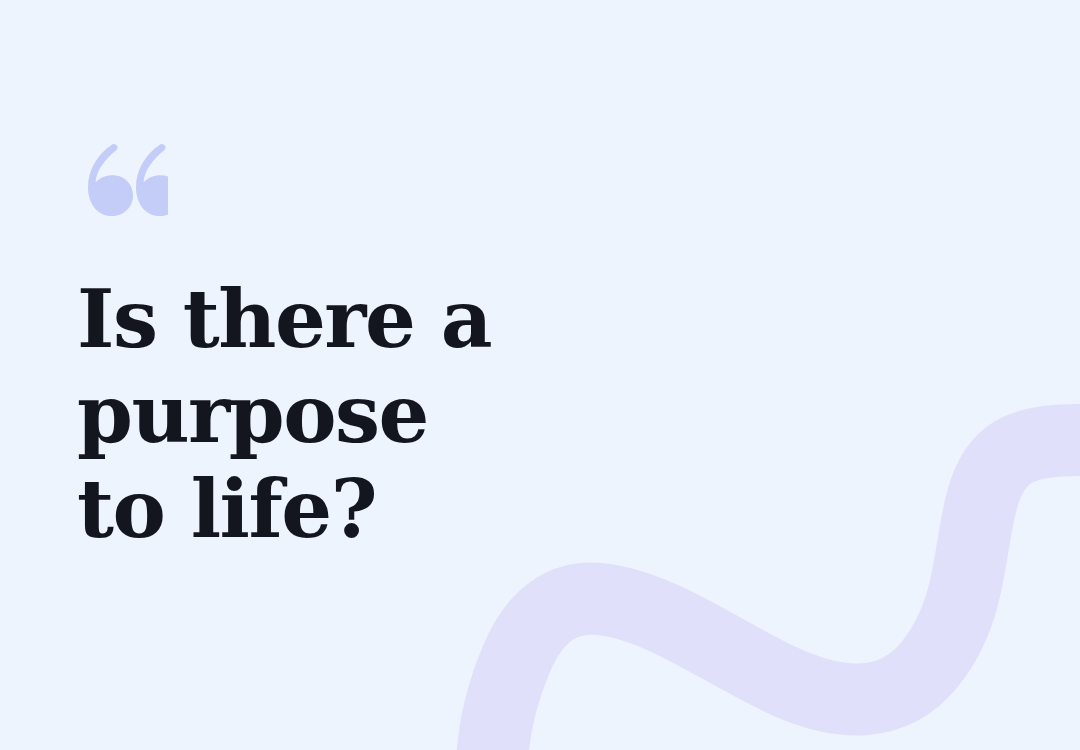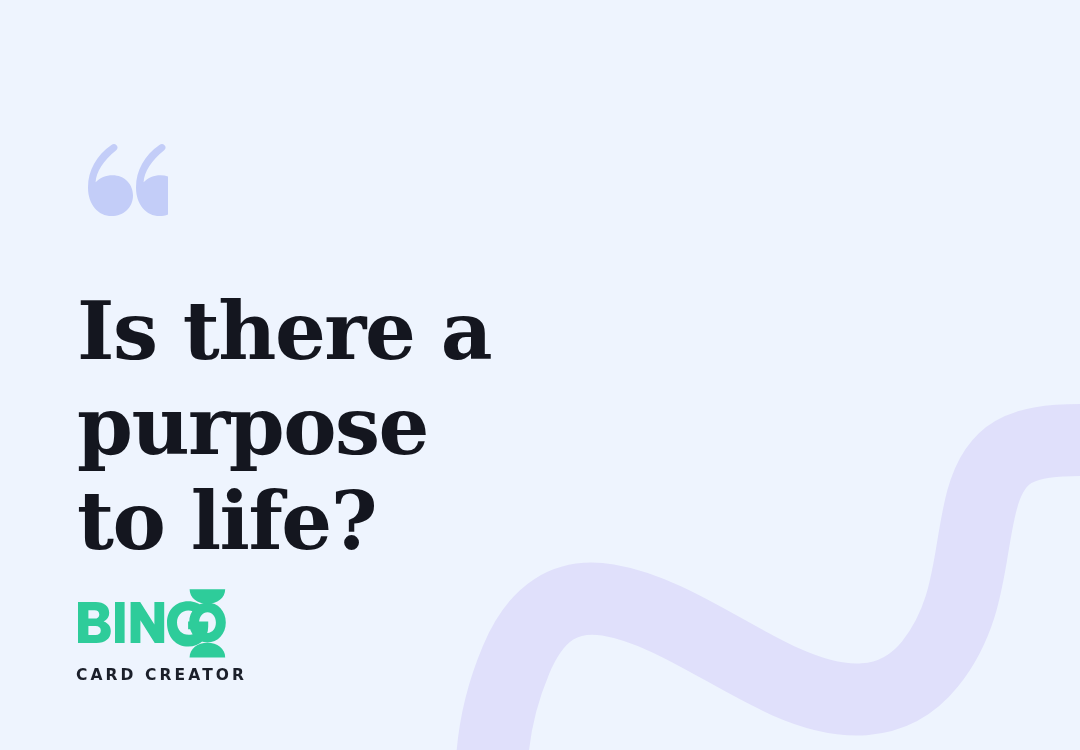--- a/index.html
+++ b/index.html
@@ -38,21 +38,21 @@
     left: 76px;
     top: 142px;
     width: 92px;
     height: 74px;
   }
 
   
   #headline {
     position: absolute;
     left: 77px;
-    top: 284px;
+    top: 272px;
     width: 700px;
     margin: 0;
     font-family: "DejaVu Serif", "Liberation Serif", serif;
     font-weight: 700;
     font-size: 80px;
     line-height: 95px;
     letter-spacing: -1.5px;
     color: #14161f;
     white-space: pre-line;
   }
@@ -99,43 +99,14 @@
              c4.4-4.6 10.2-7 17-7 11.6 0 20.4 8.6 20.4 20.2 0 11.8-9.2 20.6-21.4 20.6
              C22.4 74 12 62.6 12 45.4 12 28.4 20.6 13.4 35.4 3.0c1.8-1.2 3.6-1.2 5.1 0.2z"></path>
     <path fill="#c3cdf8" d="M88.5 3.2c1.6 1.6 1.4 3.6-0.6 5.2C75.4 18.6 68.2 29.4 67.6 40.2
              c4.4-4.6 10.2-7 17-7 11.6 0 20.4 8.6 20.4 20.2 0 11.8-9.2 20.6-21.4 20.6
              C70.4 74 60 62.6 60 45.4 60 28.4 68.6 13.4 83.4 3.0c1.8-1.2 3.6-1.2 5.1 0.2z"></path>
   </svg>
 
   <h1 id="headline">Is there a purpose
 to life?</h1>
 
-  <div id="logo">
-    <svg id="logo-mark" viewBox="0 0 152 72" fill="none" xmlns="http://www.w3.org/2000/svg" aria-hidden="true">
-      <g fill="#2ecc9a">
-
-        <path d="M2 14h17.8c8.2 0 13.4 4.2 13.4 10.8 0 4.2-2.1 7.2-5.6 8.7
-                 4.5 1.4 7.2 4.8 7.2 9.7 0 7.2-5.6 11.8-14.5 11.8H2V14z
-                 m10.4 8.2v8.4h6.2c2.9 0 4.7-1.6 4.7-4.2 0-2.6-1.8-4.2-4.7-4.2h-6.2z
-                 m0 15.8v9h7.2c3.2 0 5.2-1.7 5.2-4.5 0-2.8-2-4.5-5.2-4.5h-7.2z"></path>
-
-        <rect x="39" y="14" width="9.6" height="41"></rect>
-
-        <path d="M54.6 14h9.6l14.2 22.6V14h9.8v41h-9.5L64.4 32.2V55h-9.8V14z"></path>
-
-        <path d="M112.2 13.2c6.4 0 11.9 2.4 15.4 6.4l-6.6 6.6c-2.2-2.4-5.2-3.8-8.7-3.8
-                 -6.6 0-11.3 5-11.3 12.1 0 7.3 4.8 12.3 11.7 12.3 4.6 0 8.1-2.1 9.4-5.6h-10v-7.8
-                 h20.1v5.2c0 12-8 20-19.8 20C100 58.6 91 49.4 91 34.5 91 22 99.6 13.2 112.2 13.2z"></path>
-
-        <path d="M137.5 14.6c10.3 0 18.3 8.6 18.3 19.9 0 11.4-8 20-18.3 20
-                 -10.3 0-18.3-8.6-18.3-20 0-11.3 8-19.9 18.3-19.9z
-                 m0 9.6c-4.8 0-8.4 4.4-8.4 10.3 0 6 3.6 10.4 8.4 10.4
-                 4.8 0 8.4-4.4 8.4-10.4 0-5.9-3.6-10.3-8.4-10.3z" transform="translate(-6 0)"></path>
-
-        <path d="M113.6 1.2h35.6c0 8.6-8 14.6-17.8 14.6-9.8 0-17.8-6-17.8-14.6z"></path>
-
-        <path d="M149.2 69.4h-35.6c0-8.6 8-14.6 17.8-14.6 9.8 0 17.8 6 17.8 14.6z"></path>
-      </g>
-    </svg>
-    <p id="logo-tagline">CARD CREATOR</p>
-  </div>
 
 </div>
 
 </body></html>

